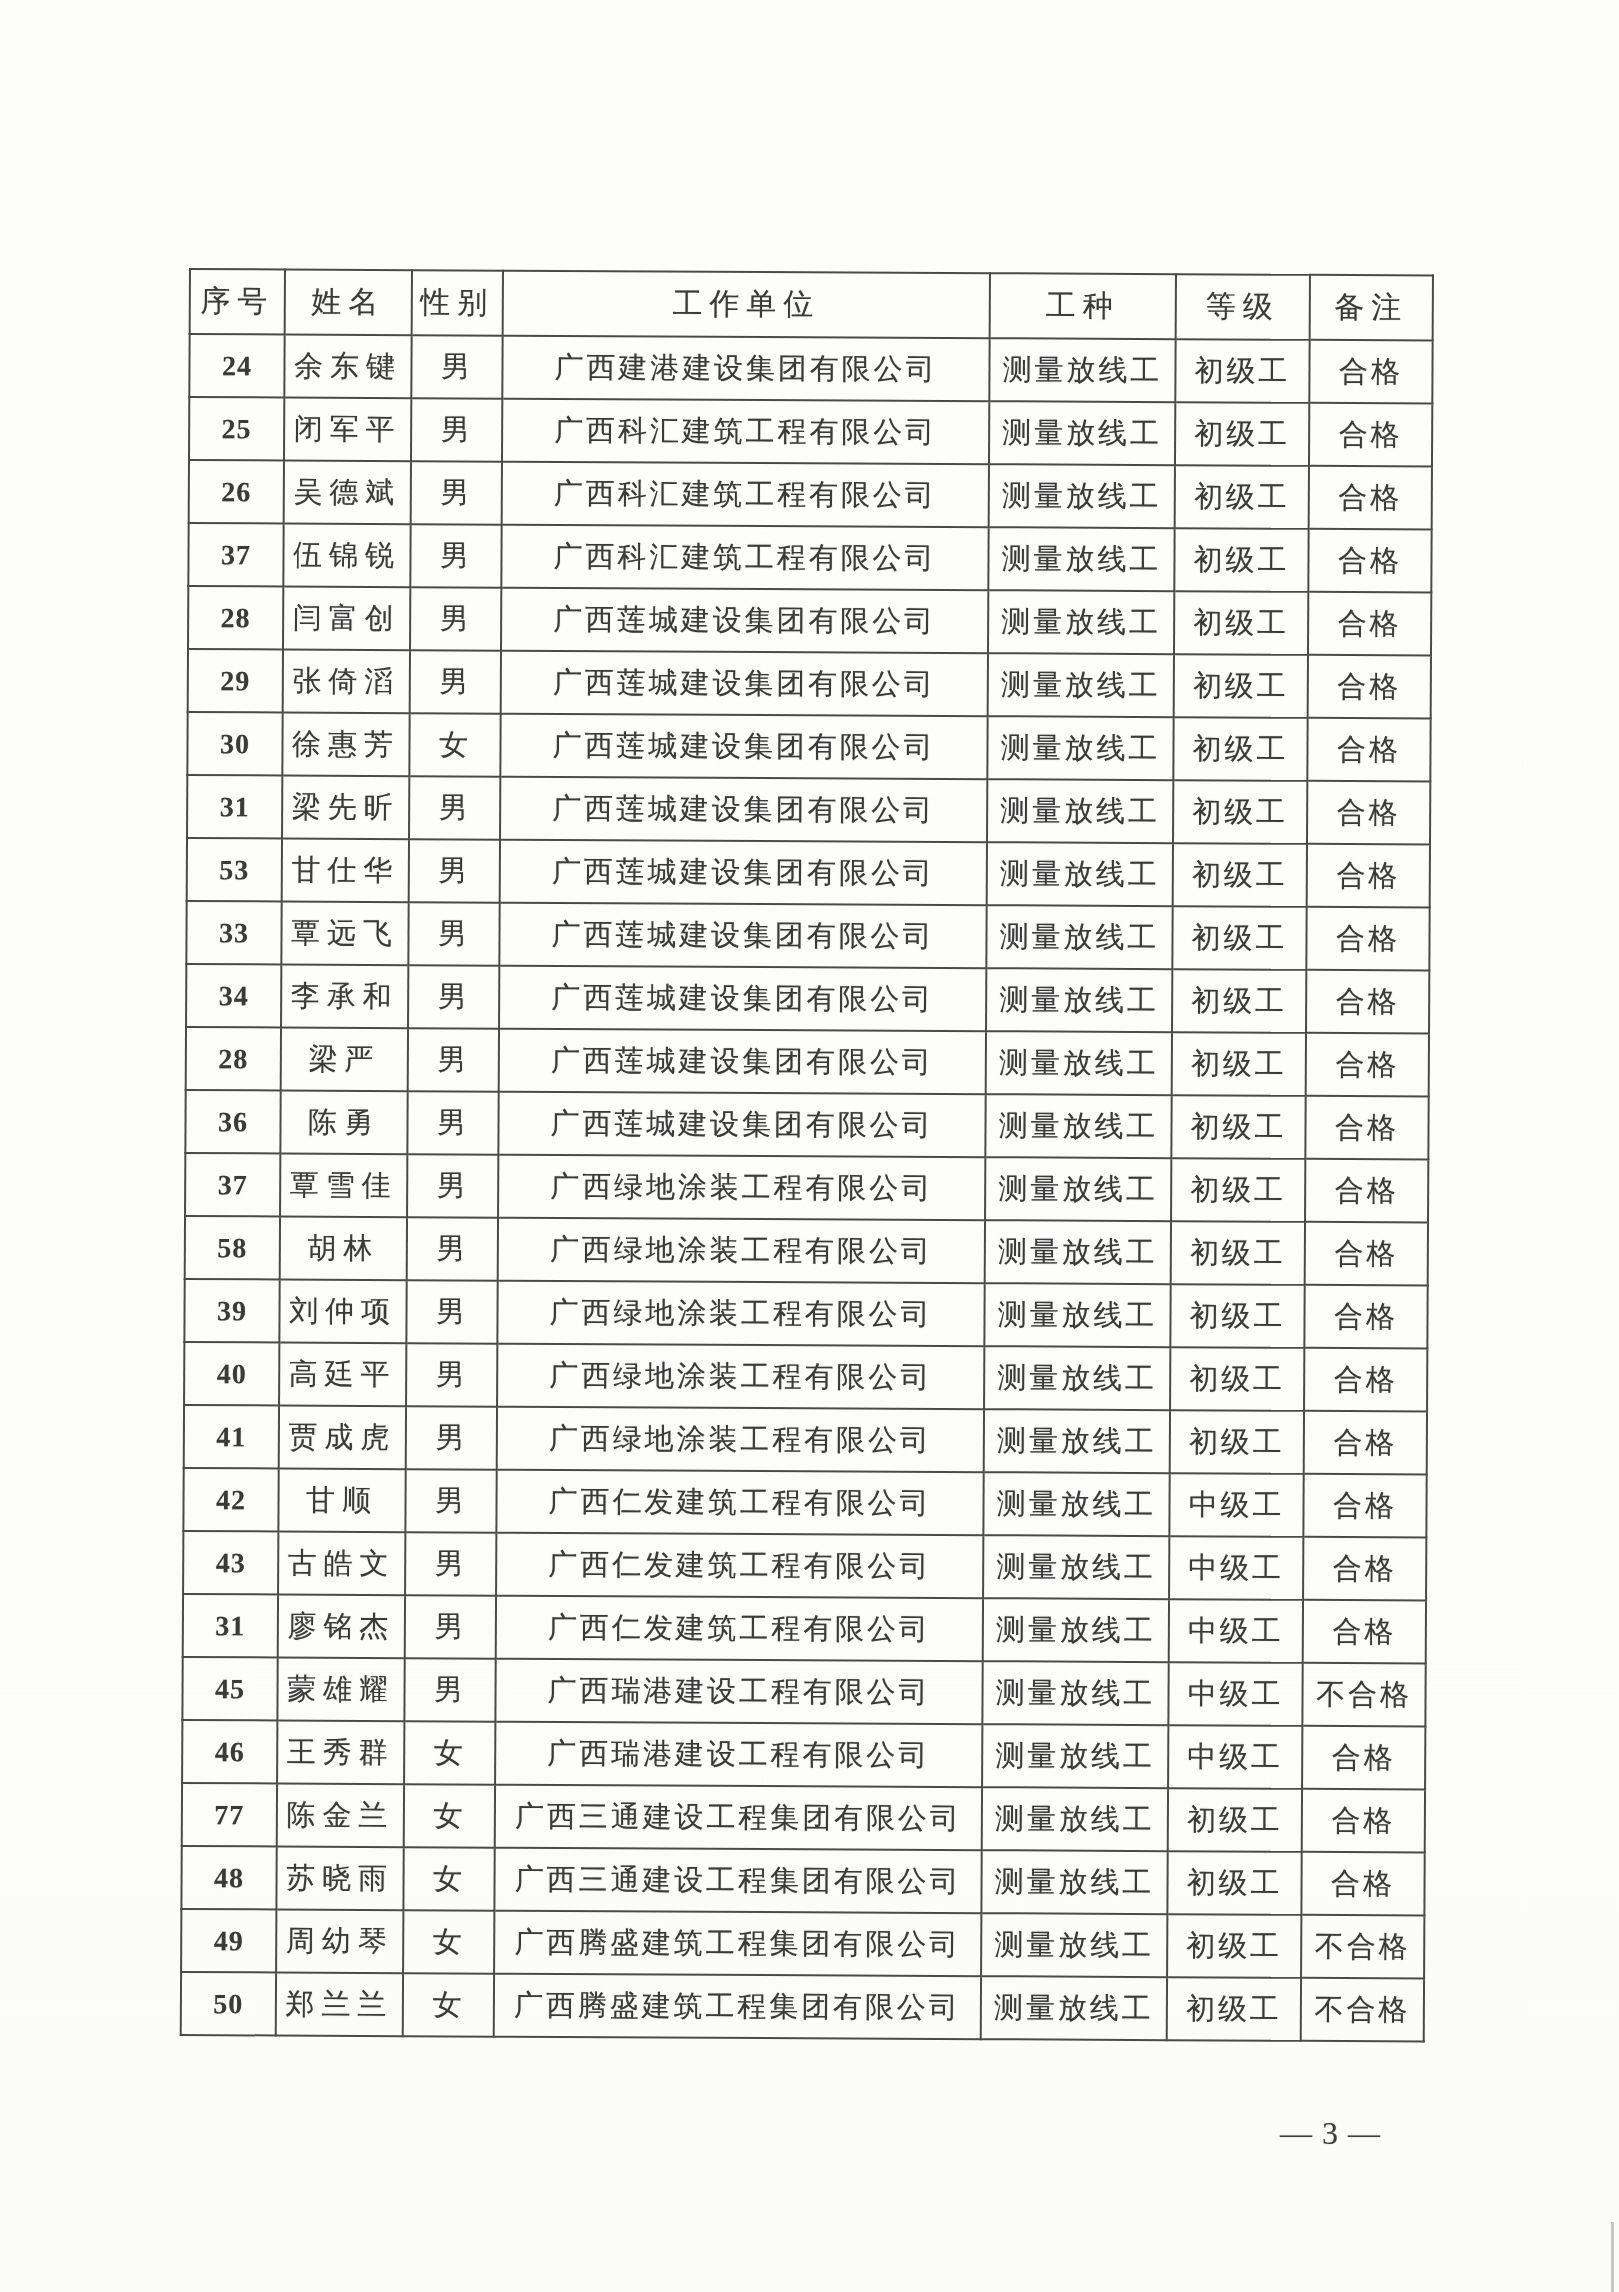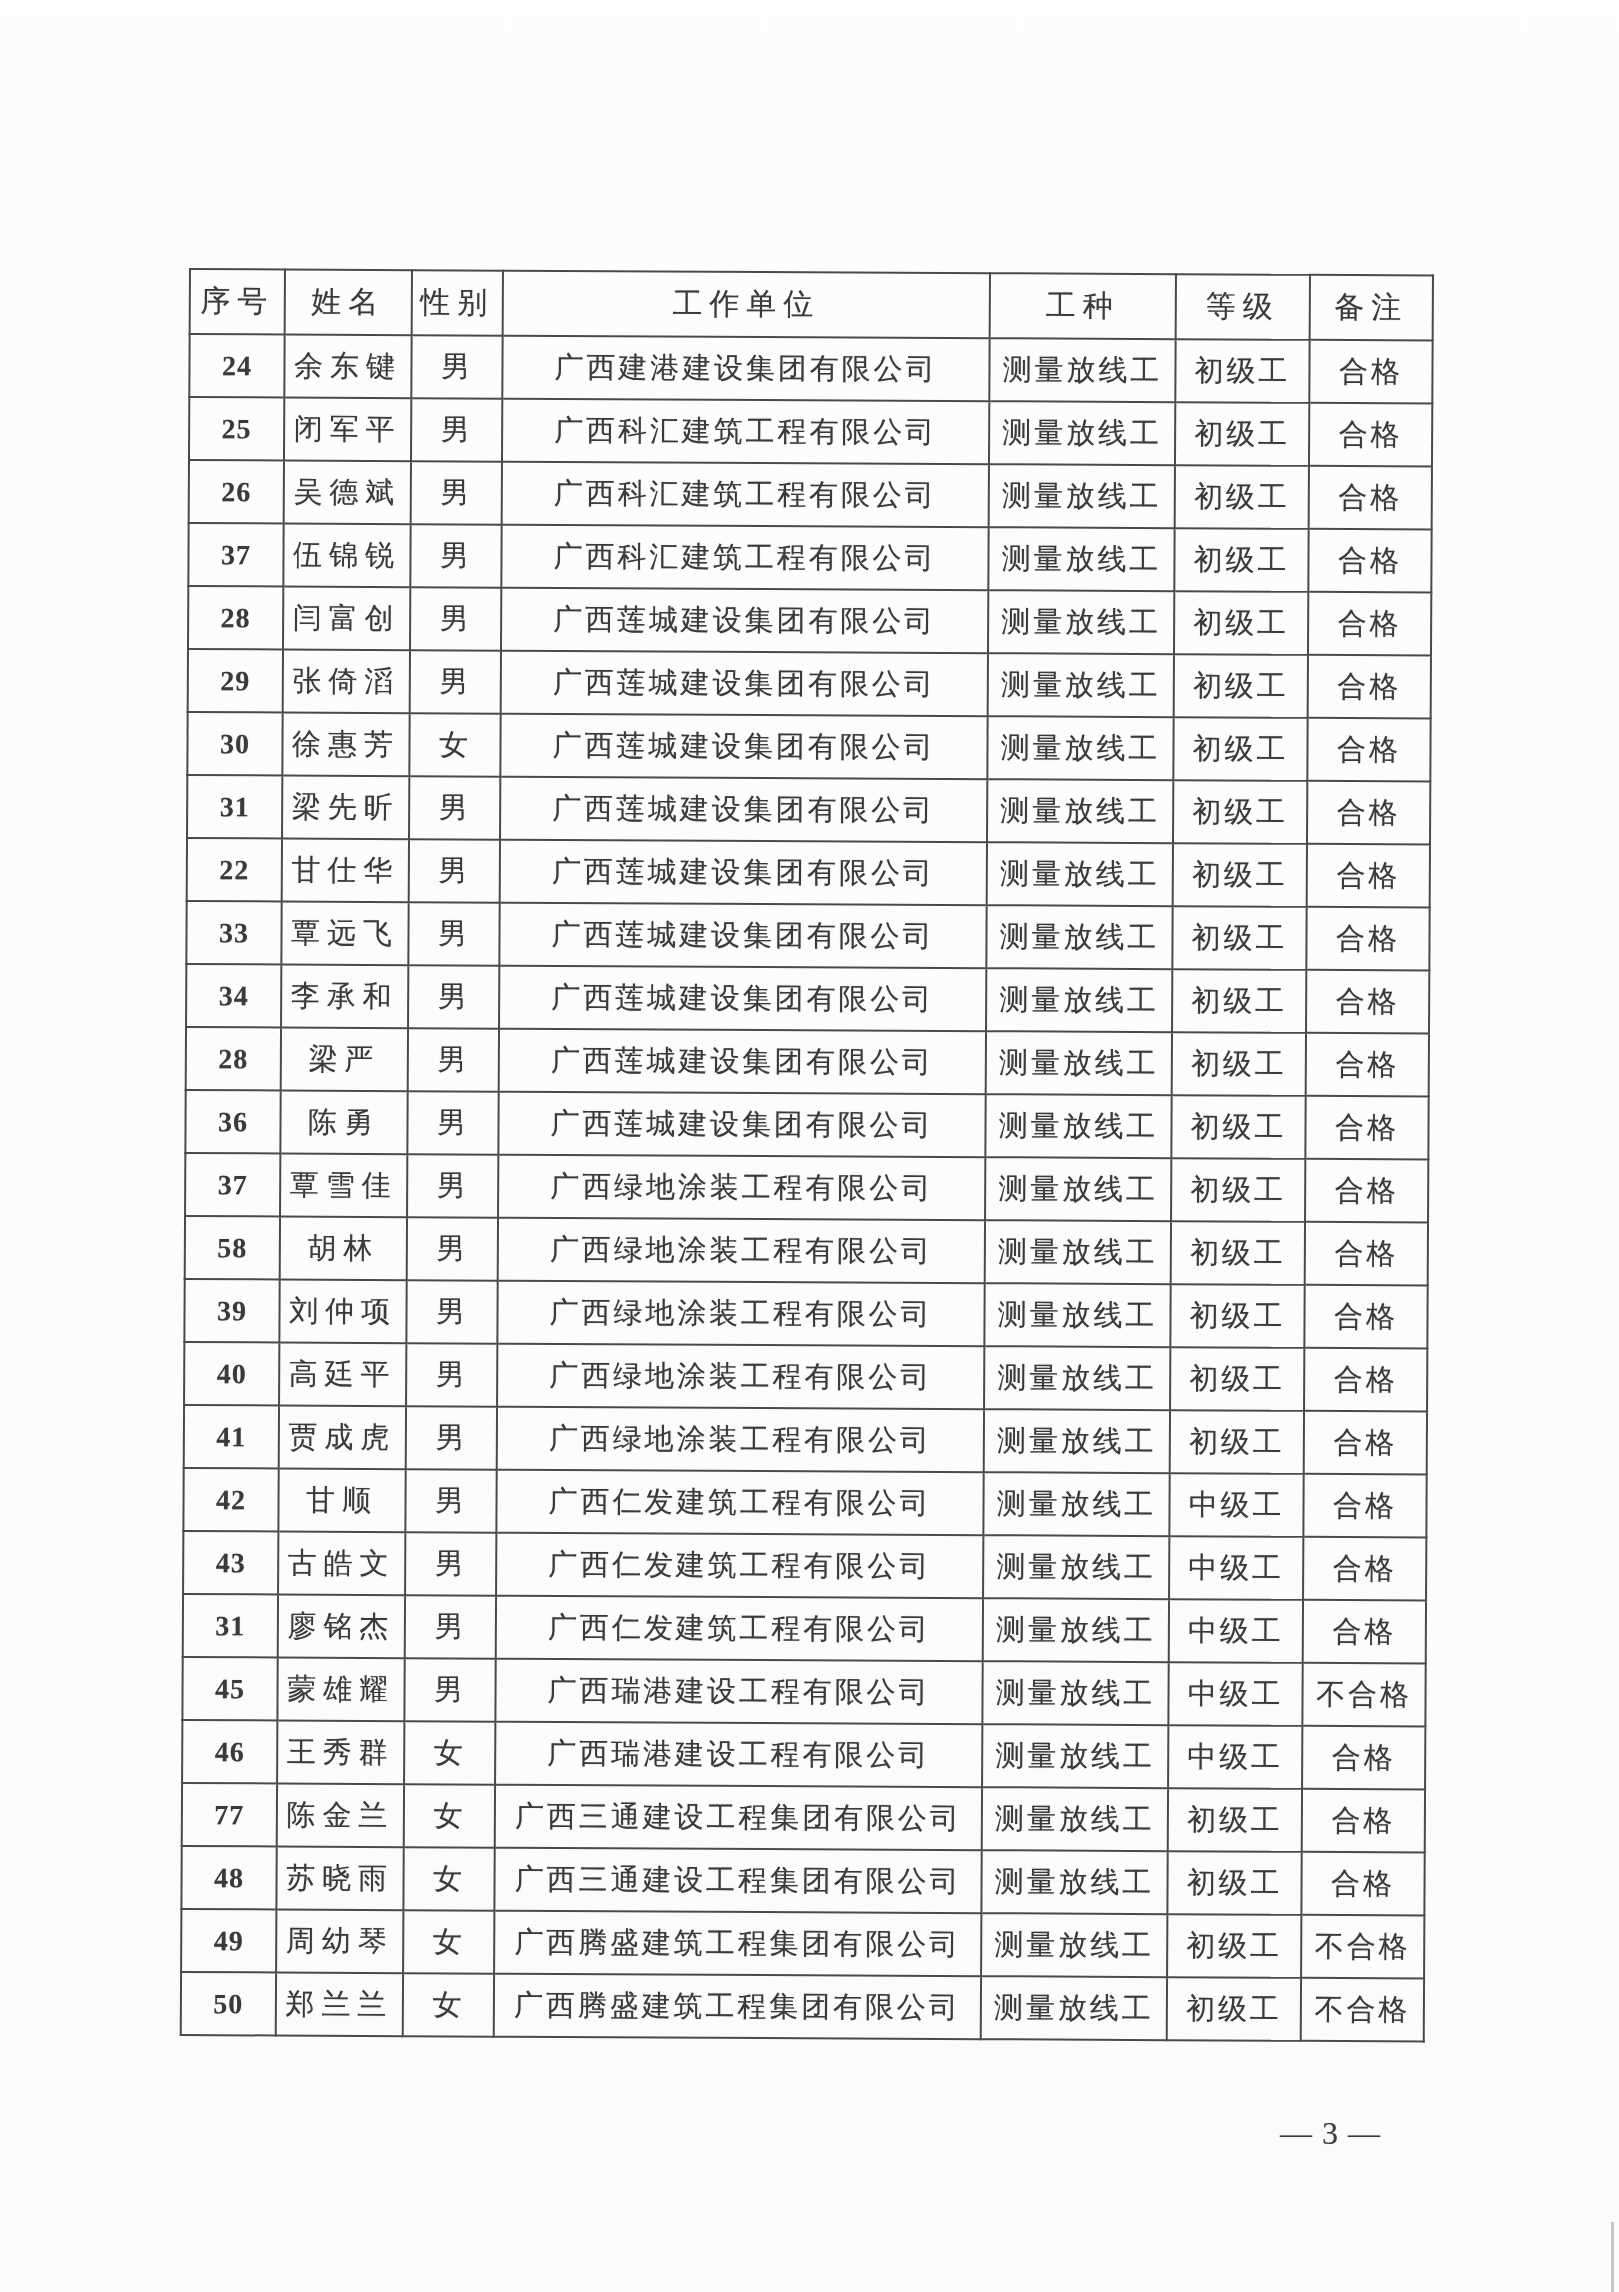--- a/index.html
+++ b/index.html
@@ -165,21 +165,21 @@
         <tr>
           <td>31</td>
           <td>梁先昕</td>
           <td>男</td>
           <td>广西莲城建设集团有限公司</td>
           <td>测量放线工</td>
           <td>初级工</td>
           <td>合格</td>
         </tr>
         <tr>
-          <td>22</td>
+          <td>53</td>
           <td>甘仕华</td>
           <td>男</td>
           <td>广西莲城建设集团有限公司</td>
           <td>测量放线工</td>
           <td>初级工</td>
           <td>合格</td>
         </tr>
         <tr>
           <td>33</td>
           <td>覃远飞</td>

